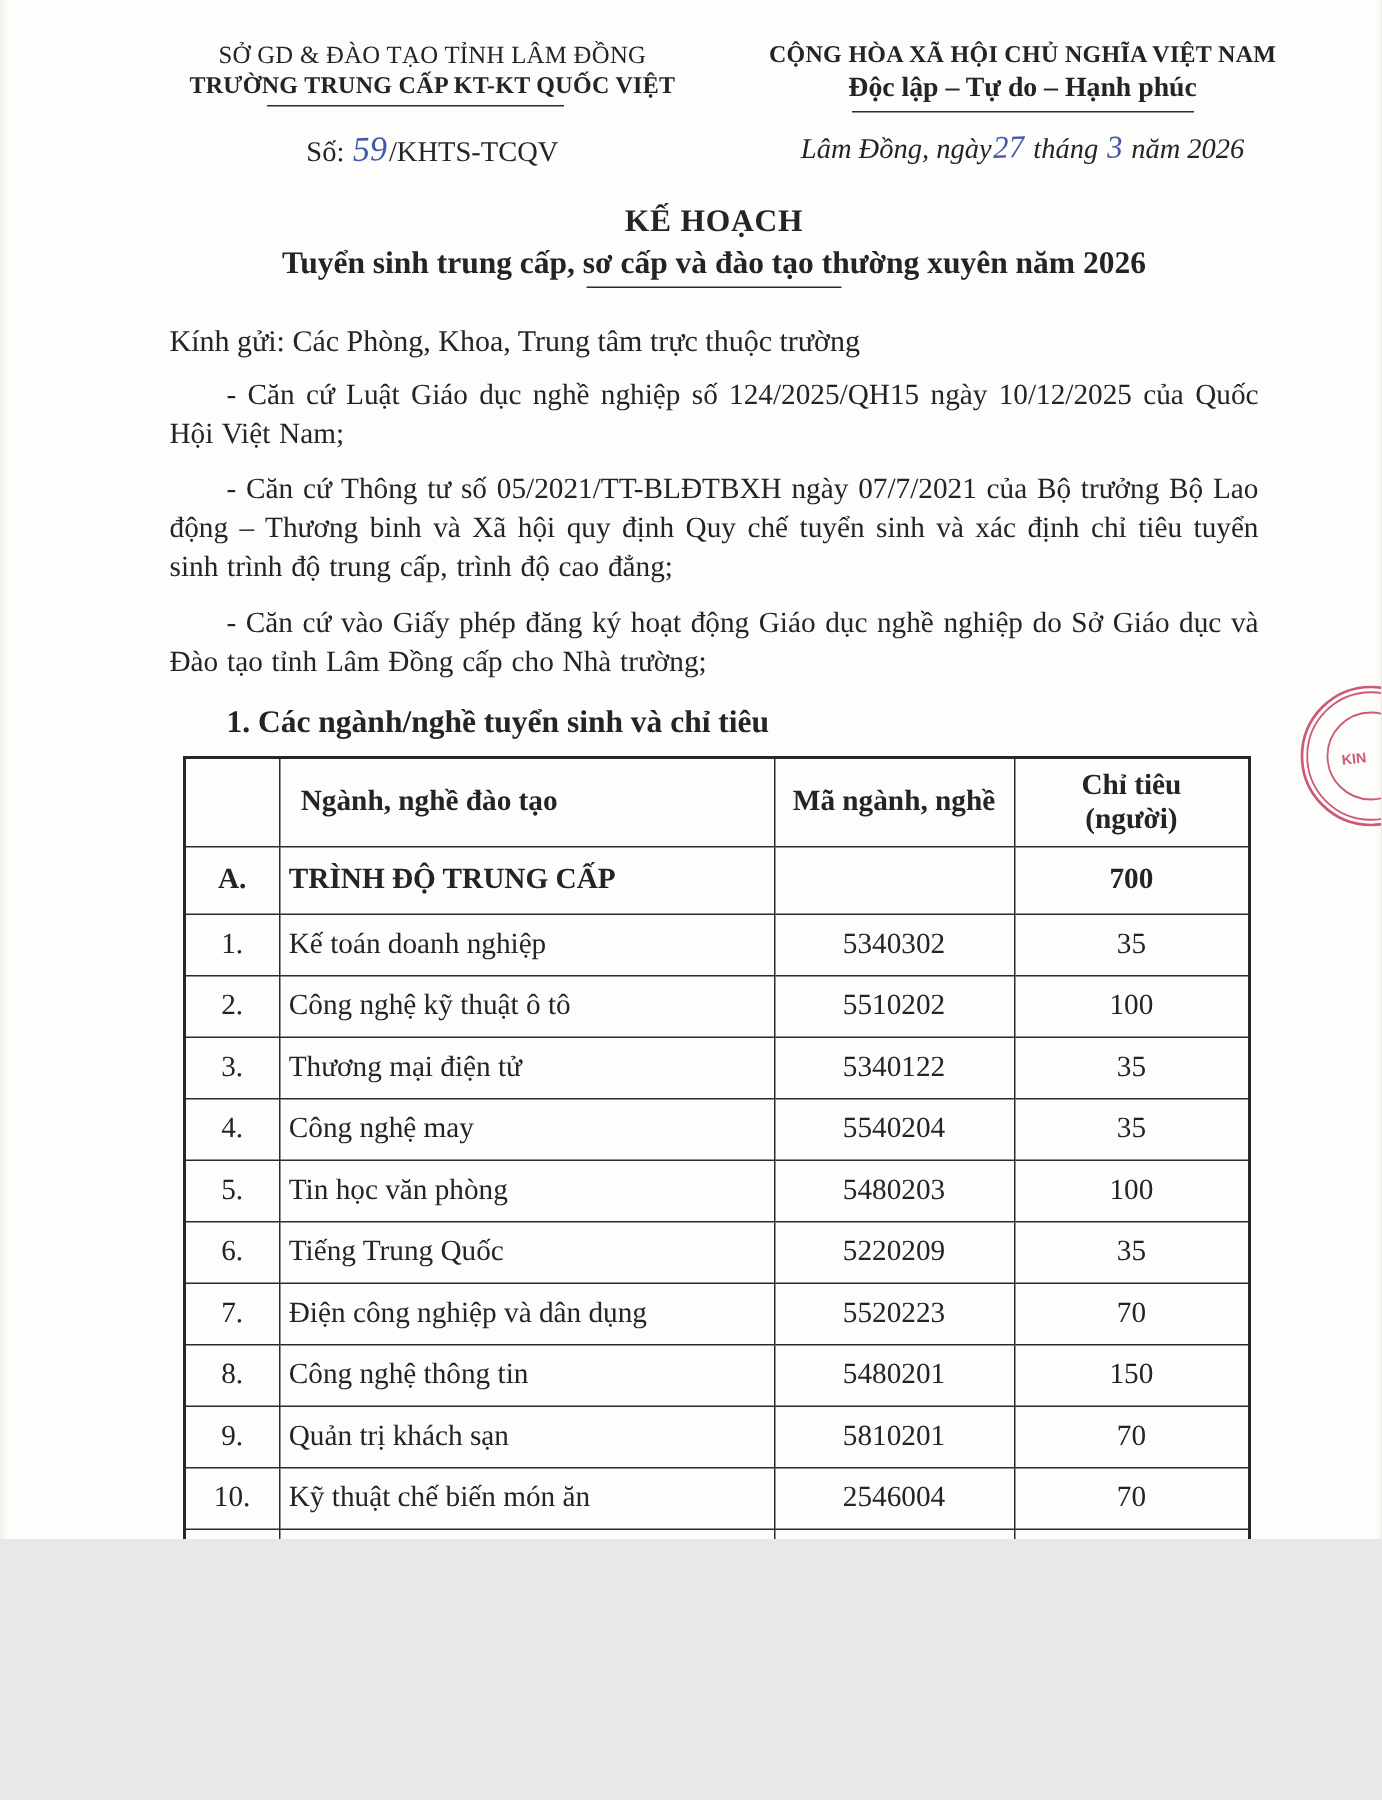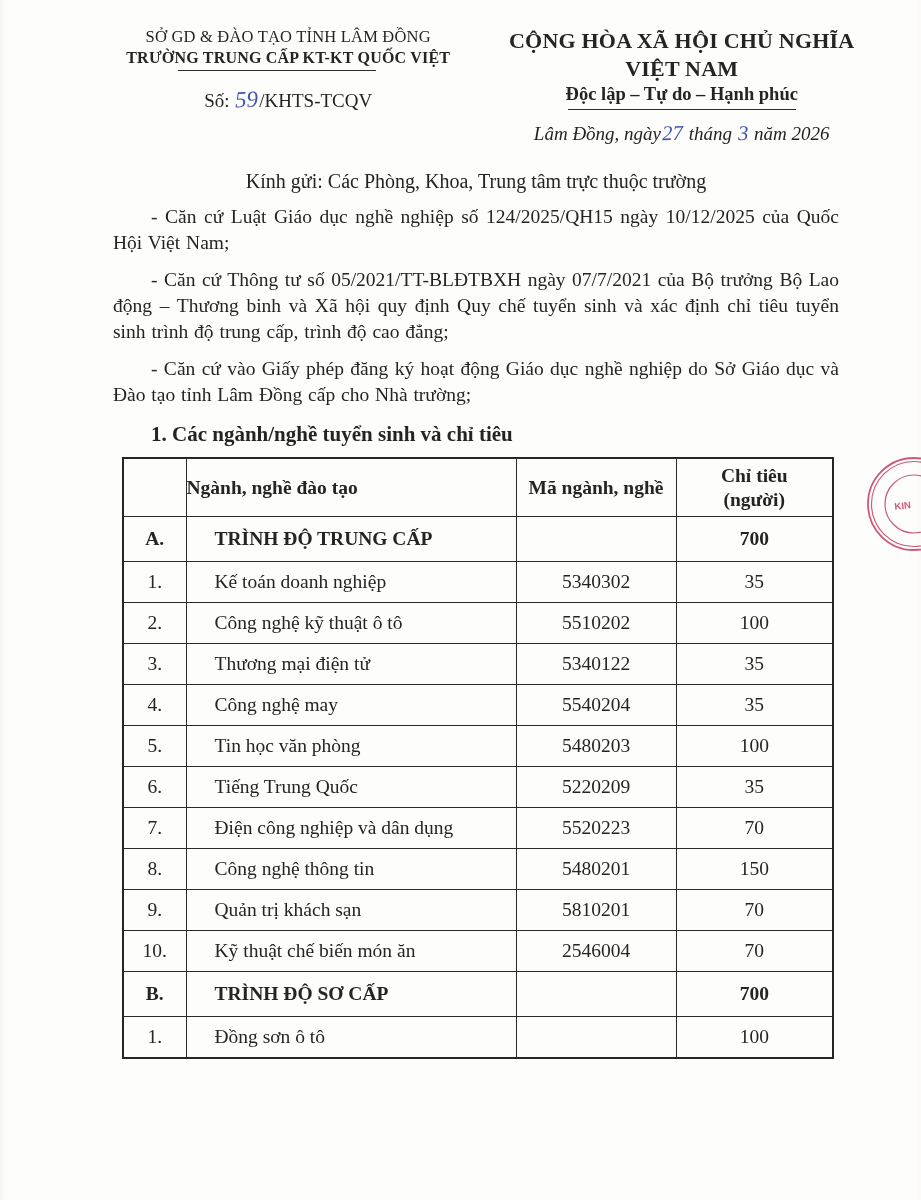--- a/index.html
+++ b/index.html
@@ -1,38 +1,38 @@
 <!DOCTYPE html>
 <html><head>
 <meta charset="utf-8">
 <style>
   * { margin: 0; padding: 0; box-sizing: border-box; }
   html, body { background: #e8e8e6; }
   .page {
     position: relative;
     width: 921px;
-    height: 1200px;
+    height: 1026px;
     margin: 0 auto;
     background: linear-gradient(90deg, #f4f3ef 0px, #fdfdfb 6px, #fdfdfb 915px, #faf9f6 921px);
     overflow: hidden;
     font-family: "Liberation Serif", "DejaVu Serif", serif;
     color: #242424;
   }
 
   
   .header-row {
     display: flex;
     justify-content: space-between;
     padding: 27px 44px 0 90px;
   }
   .header-left  { width: 402px; text-align: center; }
   .header-right { width: 396px; text-align: center; }
   .hl-dept   { font-size: 16.5px; line-height: 1.25; letter-spacing: 0.2px; }
   .hl-school { font-size: 16px; font-weight: bold; line-height: 1.3; letter-spacing: 0.2px; }
-  .hr-motto1 { font-size: 22px;  font-weight: bold; line-height: 1.25; letter-spacing: 0.2px; }
+  .hr-motto1 { font-size: 16px;  font-weight: bold; line-height: 1.25; letter-spacing: 0.2px; }
   .hr-motto2 { font-size: 18.5px; font-weight: bold; line-height: 1.35; }
   .rule { height: 0; border-top: 1.6px solid #2c2c2c; }
   .rule-left  { width: 198px; margin: 2px auto 0 88px; }
   .rule-right { width: 228px; margin: 2px auto 0; }
   .doc-number { margin-top: 17px; font-size: 19px; }
   .doc-date   { margin-top: 13px; font-size: 19px; font-style: italic; }
   .handwritten {
     color: #4156ad;
     font-size: 23px;
     font-style: italic;
@@ -44,21 +44,21 @@
   .doc-date .handwritten { font-size: 21px; }
 
   
   .content { margin: 0 82px 0 113px; }
 
   .title-block { margin-top: 22px; text-align: center; }
   .title-main { font-size: 21px; font-weight: bold; letter-spacing: 0.5px; }
   .title-sub  { font-size: 21px; font-weight: bold; margin-top: 3px; }
   .rule-title { width: 170px; margin: 3px auto 0; border-top: 1.8px solid #2c2c2c; }
 
-  .salutation { margin-top: 25px; text-align: center; font-size: 20px; }
+  .salutation { margin-top: 25px; font-size: 20px; }
 
   .body-paragraphs { margin-top: 0; }
   .body-paragraphs p {
     font-size: 19.5px;
     line-height: 26px;
     text-align: justify;
     text-indent: 38px;
     margin-top: 11px;
     word-spacing: 1px;
   }
@@ -81,23 +81,23 @@
     border: 1.6px solid #2b2b2b;
     font-size: 19.5px;
     vertical-align: middle;
   }
   table.quota { border: 2.2px solid #262626; }
   col.c-no    { width: 63px; }
   col.c-name  { width: 330px; }
   col.c-code  { width: 160px; }
   col.c-quota { width: 157px; }
   table.quota thead th { height: 59px; font-weight: bold; text-align: center; line-height: 1.2; }
-  table.quota thead th.col-name { text-align: left; }
+  table.quota thead th.col-name { text-align: left; padding-left: 14px; }
   table.quota td { height: 41px; text-align: center; }
-  table.quota td.col-name { text-align: left; padding-left: 28px; }
+  table.quota td.col-name { text-align: left; padding-left: 6px; }
   table.quota tr.section-row td { font-weight: bold; height: 45px; }
 
   
   .stamp {
     position: absolute;
     top: 443px;
     right: 0;
     width: 66px;
     height: 126px;
     opacity: 0.9;
@@ -119,20 +119,25 @@
     <div class="header-right">
       <div class="hr-motto1">CỘNG HÒA XÃ HỘI CHỦ NGHĨA VIỆT NAM</div>
       <div class="hr-motto2">Độc lập – Tự do – Hạnh phúc</div>
       <div class="rule rule-right"></div>
       <div class="doc-date"><span>Lâm Đồng, ngày</span><span class="handwritten">27</span> <span>tháng</span> <span class="handwritten">3</span> <span>năm 2026</span></div>
     </div>
   </div>
 
   <div class="content">
 
+    <div class="title-block">
+      <div class="title-main">KẾ HOẠCH</div>
+      <div class="title-sub">Tuyển sinh trung cấp, sơ cấp và đào tạo thường xuyên năm 2026</div>
+      <div class="rule rule-title"></div>
+    </div>
 
     <div class="salutation">Kính gửi: Các Phòng, Khoa, Trung tâm trực thuộc trường</div>
 
     <div class="body-paragraphs">
       <p>- Căn cứ Luật Giáo dục nghề nghiệp số 124/2025/QH15 ngày 10/12/2025 của Quốc Hội Việt Nam;</p>
       <p>- Căn cứ Thông tư số 05/2021/TT-BLĐTBXH ngày 07/7/2021 của Bộ trưởng Bộ Lao động – Thương binh và Xã hội quy định Quy chế tuyển sinh và xác định chỉ tiêu tuyển sinh trình độ trung cấp, trình độ cao đẳng;</p>
       <p>- Căn cứ vào Giấy phép đăng ký hoạt động Giáo dục nghề nghiệp do Sở Giáo dục và Đào tạo tỉnh Lâm Đồng cấp cho Nhà trường;</p>
     </div>
 
     <div class="section-heading">1. Các ngành/nghề tuyển sinh và chỉ tiêu</div>

